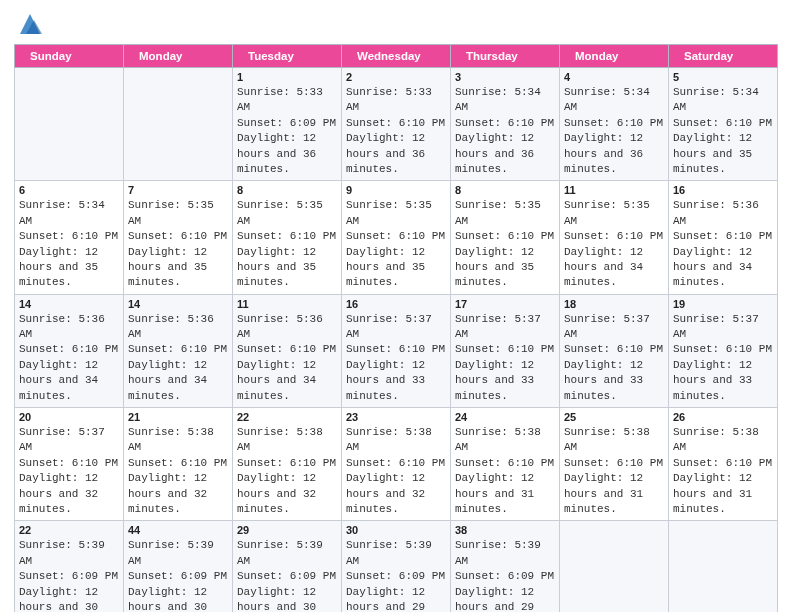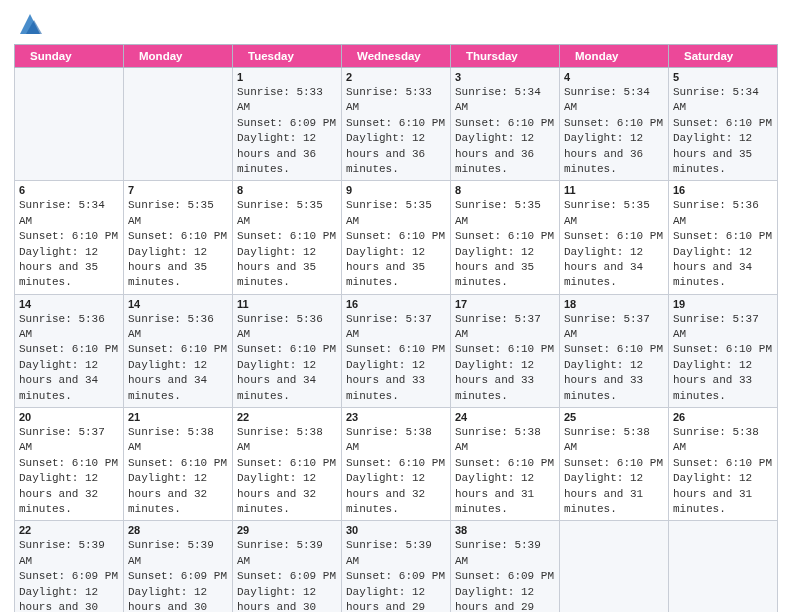--- a/index.html
+++ b/index.html
@@ -302,21 +302,21 @@
           </td>
         </tr>
         <tr>
           <td>
             <span class="day-number">22</span>
             <div class="day-info" style="white-space: pre-line;">Sunrise: 5:39 AM
 Sunset: 6:09 PM
 Daylight: 12 hours and 30 minutes.</div>
           </td>
           <td>
-            <span class="day-number">28</span>
+            <span class="day-number">44</span>
             <div class="day-info" style="white-space: pre-line;">Sunrise: 5:39 AM
 Sunset: 6:09 PM
 Daylight: 12 hours and 30 minutes.</div>
           </td>
           <td>
             <span class="day-number">29</span>
             <div class="day-info" style="white-space: pre-line;">Sunrise: 5:39 AM
 Sunset: 6:09 PM
 Daylight: 12 hours and 30 minutes.</div>
           </td>

